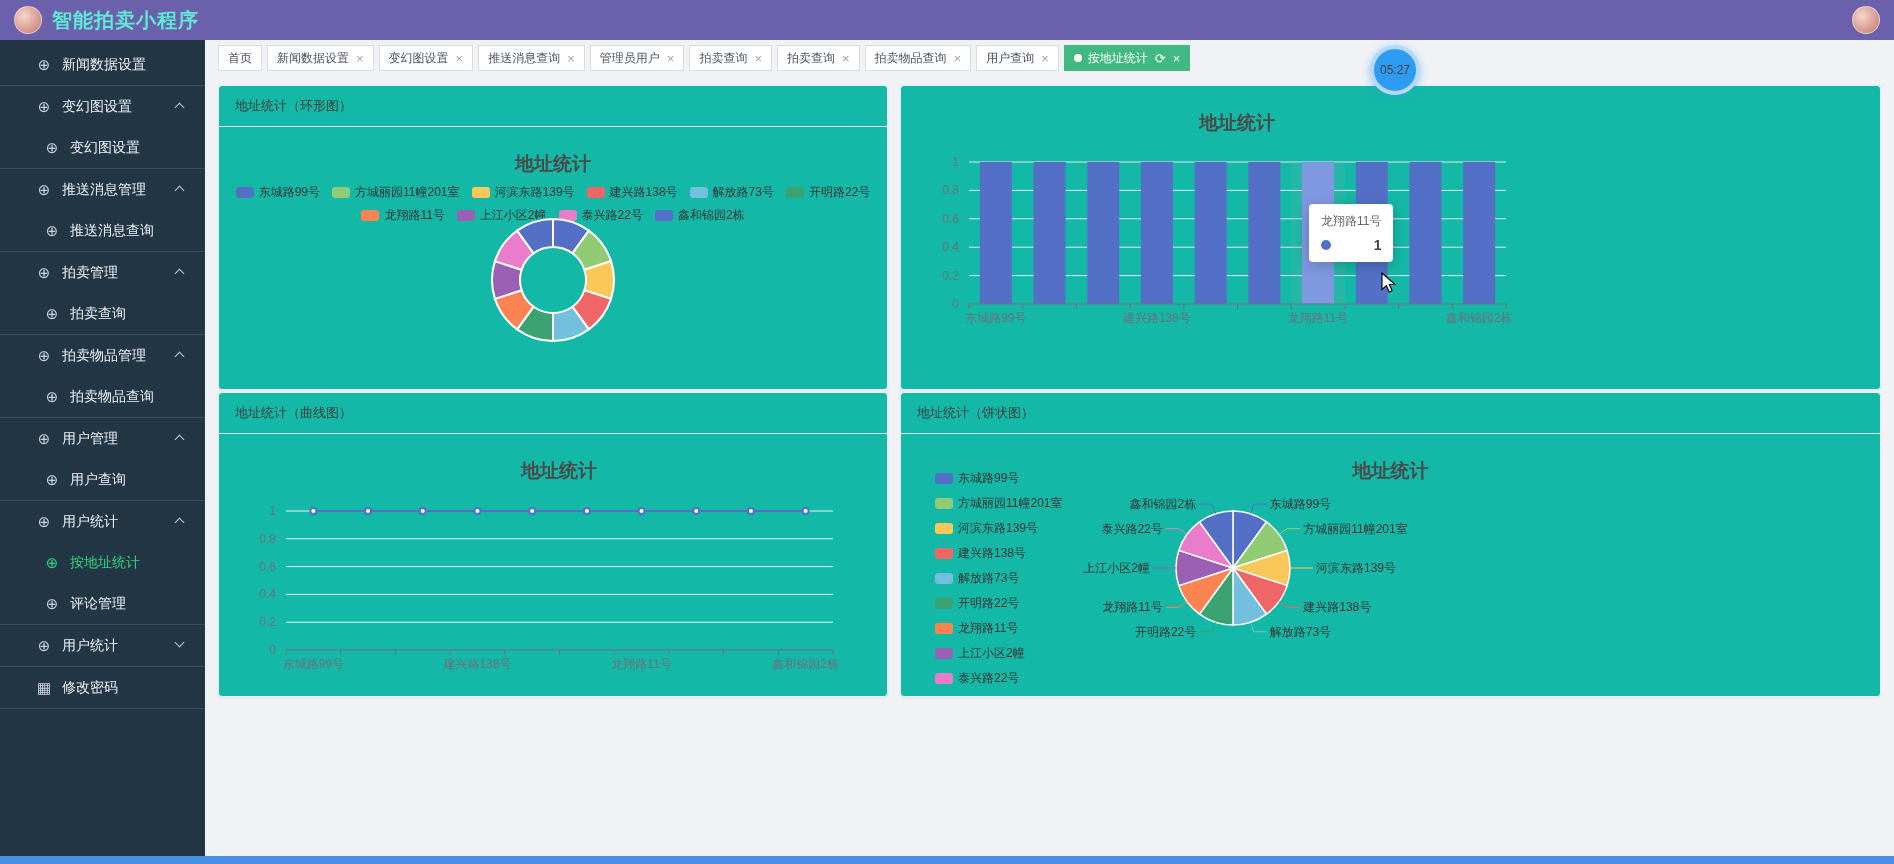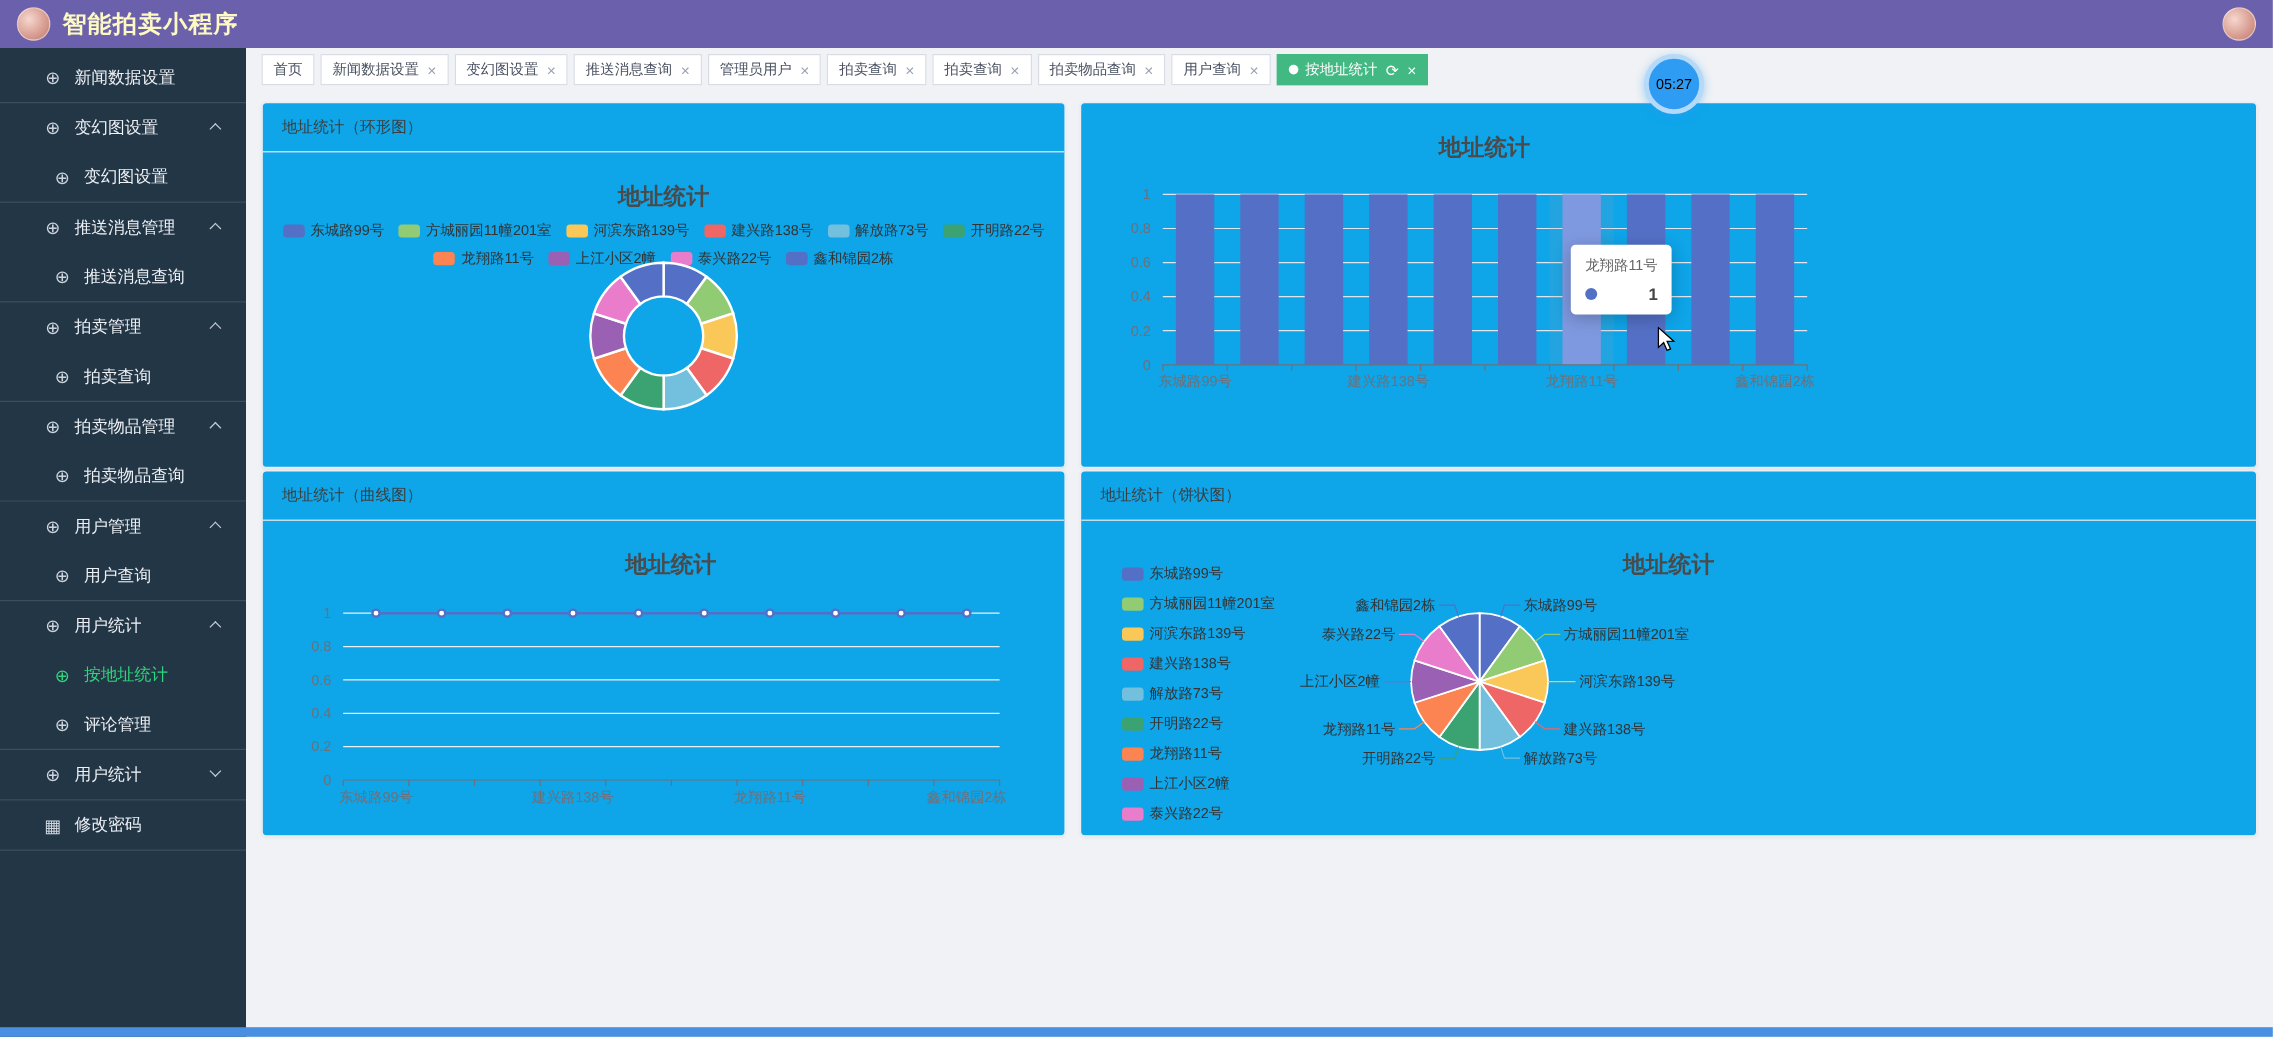--- a/index.html
+++ b/index.html
@@ -3,21 +3,21 @@
 <meta charset="utf-8">
 <style>
   *{box-sizing:border-box;margin:0;padding:0}
   html,body{width:1894px;height:864px;overflow:hidden;background:#f0f2f5;
     font-family:"Liberation Sans","DejaVu Sans",sans-serif}
   
   .app-header{position:absolute;top:0;left:0;width:100%;height:40px;background:#6b60ab;
     display:flex;align-items:center;padding:0 14px;z-index:40}
   .avatar{width:28px;height:28px;border-radius:50%;flex:none;
     background:radial-gradient(circle at 35% 35%,#f6d7cf,#d79b90 60%,#b97a72);border:1px solid rgba(255,255,255,.45)}
-  .app-title{color:#fef9c3;font-size:20px;font-weight:bold;margin-left:10px;letter-spacing:1px}
+  .app-title{color:#5eead4;font-size:20px;font-weight:bold;margin-left:10px;letter-spacing:1px}
   .header-right{margin-left:auto}
   
   .sidebar{position:absolute;top:40px;left:0;width:205px;height:calc(100% - 40px);
     background:#233646;overflow:hidden;z-index:30;padding-top:4px}
   .sidebar-section{border-bottom:1px solid rgba(255,255,255,.12)}
   .s-item{height:41px;display:flex;align-items:center;color:#eef1f6;font-size:14px;
     cursor:pointer;padding-left:36px;position:relative;white-space:nowrap}
   .s-item .icn{font-size:15px;margin-right:10px;color:#ccd4de;width:16px;text-align:center}
   .s-sub{padding-left:44px}
   .s-sub.active,.s-sub.active .icn{color:#2fd57c}
@@ -30,21 +30,21 @@
   .tags-bar{display:flex;align-items:flex-start;gap:5px;padding:5px 13px 0 13px;height:31px}
   .tag{display:inline-flex;align-items:center;height:26px;padding:0 9px;background:#fff;
     border:1px solid #d8dce5;color:#495060;font-size:12px;cursor:pointer;white-space:nowrap}
   .tag .x{margin-left:7px;font-size:13px;color:#9aa2b1;line-height:1}
   .tag.active{background:#42b983;border-color:#42b983;color:#fff}
   .tag.active .dot{width:8px;height:8px;border-radius:50%;background:#fff;margin-right:6px}
   .tag.active .x,.tag .refresh{color:#fff}
   .tag .refresh{margin-left:7px;font-size:13px;line-height:1}
   .grid{display:grid;grid-template-columns:670px 1fr;column-gap:12px;row-gap:2px;
     padding:14px 13px 13px 13px;grid-auto-rows:305px}
-  .panel{background:#0ea5e9;border:1px solid #ebeef5;border-radius:4px;
+  .panel{background:#14b8a6;border:1px solid #ebeef5;border-radius:4px;
     box-shadow:0 1px 3px rgba(0,0,0,.05);overflow:hidden}
   .panel-h{padding:11px 16px;font-size:13px;color:#3d3d3d;border-bottom:1px solid #ececec}
   .panel-b{position:relative;height:267px}
   .c-title{position:absolute;top:24px;left:0;text-align:center;font-size:19px;font-weight:bold;
     color:#4a4a4a;width:100%}
   .c-title.narrow-bar{width:672px}
   .c-title.narrow-line{width:680px}
   .legend-h{position:absolute;top:57px;left:0;right:0;display:flex;flex-direction:column;
     align-items:center;gap:6px}
   .legend-row{display:flex;gap:12px}
@@ -57,21 +57,21 @@
   .tooltip{position:absolute;left:408px;top:118px;background:#fff;border-radius:4px;
     box-shadow:0 3px 14px rgba(0,0,0,.22);padding:9px 12px;z-index:6;min-width:66px}
   .tt-label{font-size:12px;color:#666;margin-bottom:7px}
   .tt-row{display:flex;align-items:center}
   .tt-dot{width:10px;height:10px;border-radius:50%;background:#5470c6;margin-right:16px;flex:none}
   .tt-val{font-weight:bold;font-size:14px;color:#464646;margin-left:auto}
   .cursor{position:absolute;left:480px;top:186px;z-index:7}
   
   .timer{position:absolute;left:1370px;top:45px;width:50px;height:50px;border-radius:50%;
     background:#2f9cf4;border:4px solid #b5d9f9;display:flex;align-items:center;justify-content:center;
-    color:#000000;font-size:12px;z-index:50;box-shadow:0 2px 8px rgba(47,156,244,.45)}
+    color:#404040;font-size:12px;z-index:50;box-shadow:0 2px 8px rgba(47,156,244,.45)}
   .bottom-bar{position:absolute;bottom:0;left:0;width:100%;height:8px;background:#4a90e2;z-index:60}
 </style>
 </head>
 <body>
 
 <div class="app-header">
   <div class="avatar"></div>
   <div class="app-title">智能拍卖小程序</div>
   <div class="header-right">
     <div class="avatar"></div>

